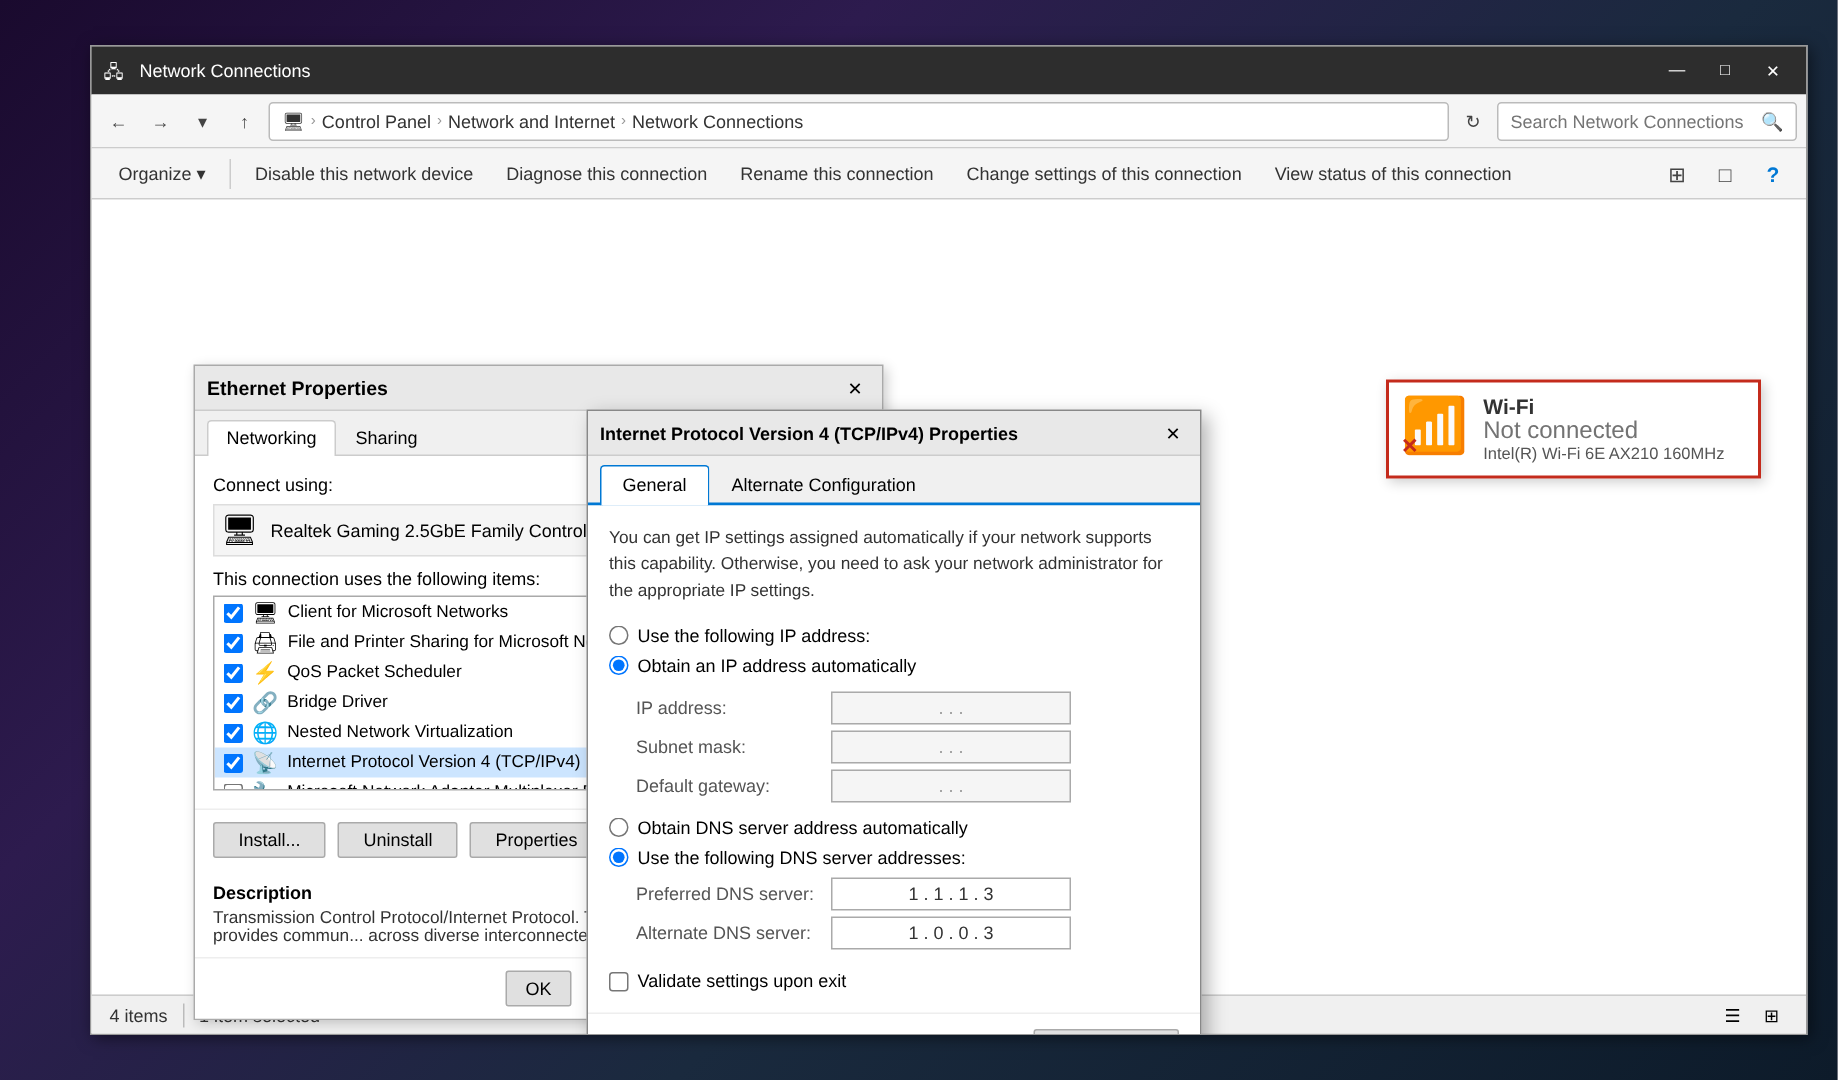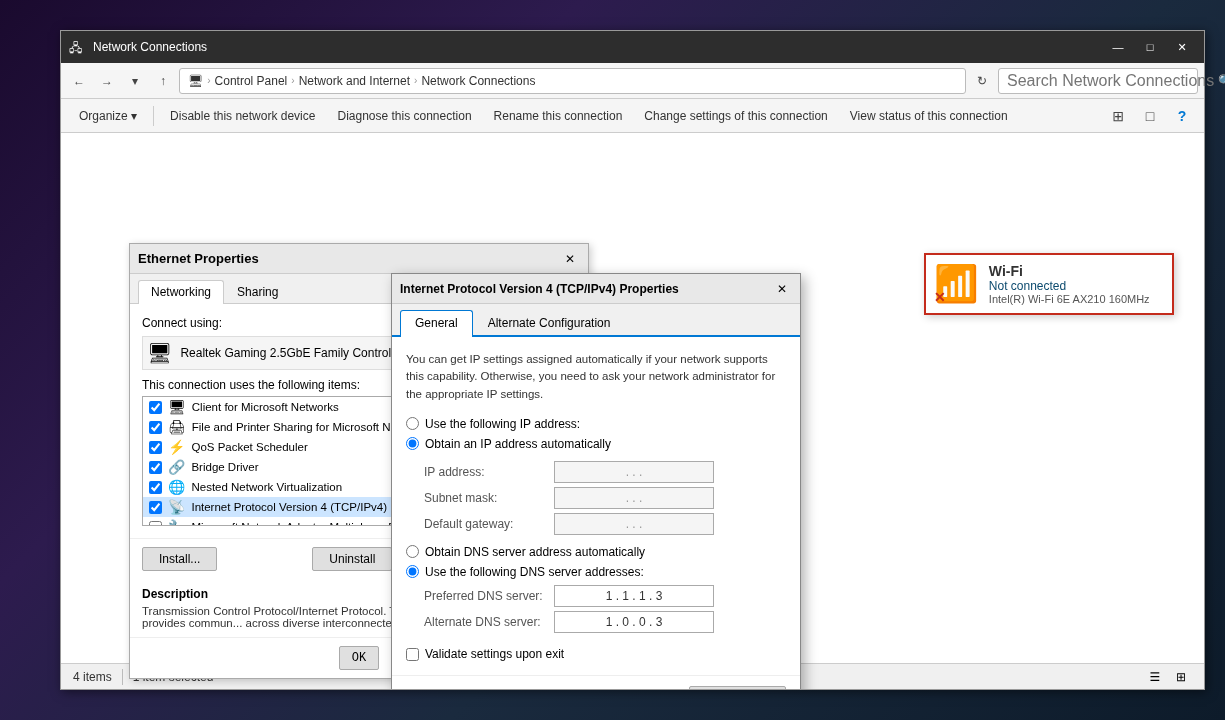--- a/index.html
+++ b/index.html
@@ -126,21 +126,21 @@
       padding: 0 8px;
       display: flex;
       align-items: center;
       background: white;
       gap: 4px;
     }
 
     .search-input {
       border: none;
       outline: none;
-      font-size: 16px;
+      font-size: 12px;
       color: #ec4899;
       flex: 1;
       background: transparent;
     }
 
     
     .toolbar {
       background: #f5f5f5;
       height: 34px;
       border-bottom: 1px solid #ccc;
@@ -309,21 +309,20 @@
     .list-item-icon {
       font-size: 14px;
     }
 
     .dialog-action-btns {
       display: flex;
       gap: 8px;
       padding: 8px 12px;
       background: white;
       border-top: 1px solid #eee;
-      justify-content: space-between;
     }
 
     .action-btn {
       padding: 4px 16px;
       background: #e0e0e0;
       border: 1px solid #aaa;
       cursor: pointer;
       font-size: 12px;
       border-radius: 2px;
     }
@@ -352,21 +351,20 @@
       border-top: 1px solid #eee;
     }
 
     .ok-btn {
       padding: 4px 12px;
       background: #e0e0e0;
       border: 1px solid #aaa;
       cursor: pointer;
       font-size: 12px;
       border-radius: 2px;
-      font-family: Liberation Mono, monospace;
     }
 
     
     .tcpip-dialog {
       position: absolute;
       top: 140px;
       left: 330px;
       width: 410px;
       background: #f9f9f9;
       border: 1px solid #888;
@@ -531,22 +529,22 @@
       flex: 1;
     }
 
     .wifi-name {
       font-size: 14px;
       font-weight: 600;
       color: #333;
     }
 
     .wifi-status {
-      font-size: 12px;
-      color: #0c4a6e;
+      font-size: 16px;
+      color: #737373;
     }
 
     .wifi-adapter {
       font-size: 11px;
       color: #555;
     }
 
     
     .status-bar {
       position: absolute;

